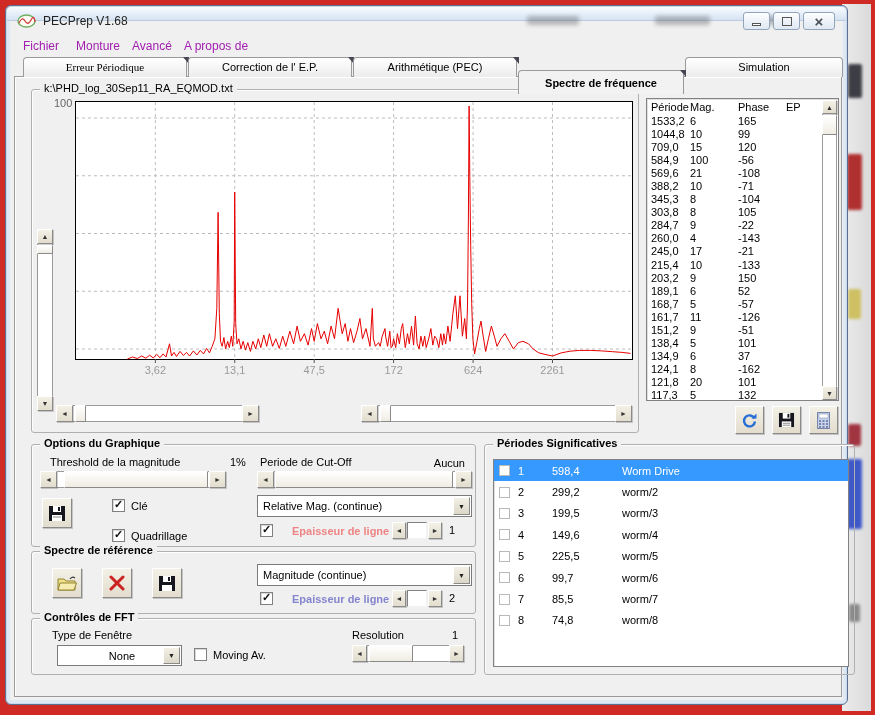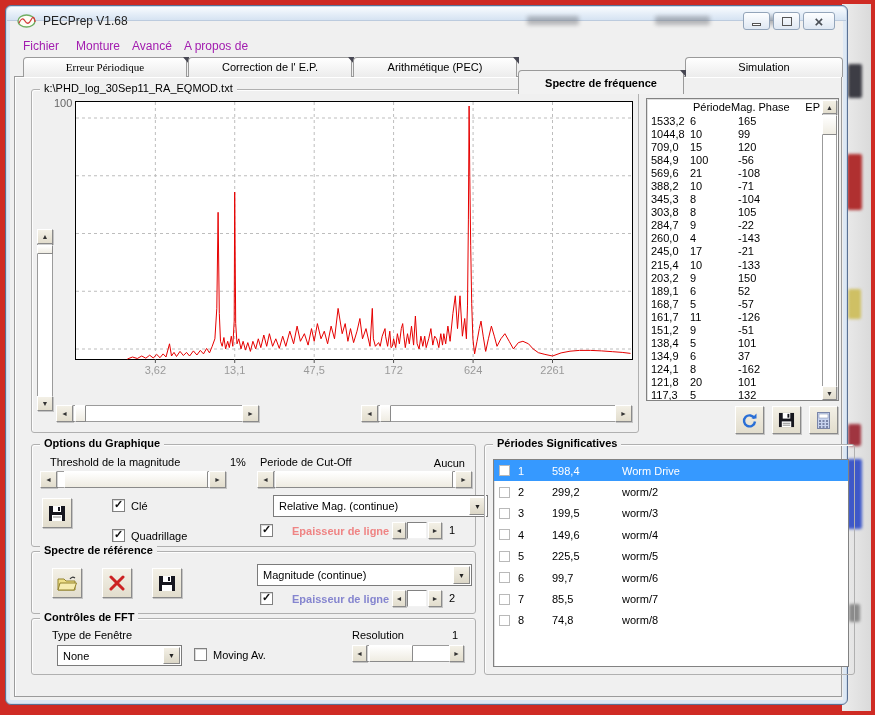--- a/index.html
+++ b/index.html
@@ -61,21 +61,21 @@
     background:linear-gradient(#f3f0e6,#dcd7c7); border:1px solid #8a8a8a; border-top-color:#fff; border-left-color:#fff;
     display:flex; align-items:center; justify-content:center; font-size:7px; color:#222;}
   .combo-arrow::after{content:"\25bc";}
   .lbl{position:absolute; font-size:11px; color:#000; white-space:nowrap;}
   
   .y-top{position:absolute; color:#666;}
   
   .ftable{position:absolute; left:640px; top:92px; width:193px; height:303px; background:#fff;
     border:1px solid #828282; box-shadow:inset 1px 1px 0 rgba(0,0,0,.12); overflow:hidden;}
   .ft-head{position:absolute; left:4px; top:2px; right:18px; display:flex; font-size:11px;}
-  .ft-head span:nth-child(1){width:39px;margin-left:42px;} .ft-head span:nth-child(2){width:28px;}
+  .ft-head span:nth-child(1){width:39px;} .ft-head span:nth-child(2){width:48px;}
   .ft-head span:nth-child(3){width:48px;} .ft-head span:nth-child(4){flex:1;}
   .ft-body{position:absolute; left:4px; top:16px; right:18px; bottom:1px;}
   .fr-row{display:flex; height:13.05px; line-height:13px; font-size:11px;}
   .fr-row span:nth-child(1){width:39px;} .fr-row span:nth-child(2){width:48px;}
   .fr-row span:nth-child(3){width:48px;} .fr-row span:nth-child(4){flex:1;}
   
   .plist{position:absolute; left:8px; top:14px; width:356px; height:208px; background:#fff;
     border:1px solid #828282; box-shadow:inset 1px 1px 0 rgba(0,0,0,.12); overflow:hidden;}
   .p-row{position:relative; height:21.4px; display:flex; align-items:center; font-size:11px;}
   .p-row.selected{background:var(--sel); color:#fff;}
@@ -400,21 +400,21 @@
       <span class="lbl" style="left:99px;top:85px;">Quadrillage</span>
 
       <span class="lbl" style="left:228px;top:11px;">Periode de Cut-Off</span>
       <span class="lbl" style="right:10px;top:12px;">Aucun</span>
       <div class="sb" style="left:225px;top:26px;width:215px;height:17px;">
         <div class="track" style="left:0;top:0;width:215px;height:17px;"></div>
         <div class="sbb raised gl-l" style="left:0;top:0;width:17px;height:17px;"></div>
         <div class="thumb" style="left:18px;top:0;width:178px;height:17px;"></div>
         <div class="sbb raised gl-r" style="left:198px;top:0;width:17px;height:17px;"></div>
       </div>
-      <div class="combo" style="left:225px;top:50px;width:215px;margin-left:16px;">
+      <div class="combo" style="left:225px;top:50px;width:215px;">
         <span>Relative Mag. (continue)</span>
         <span class="combo-arrow"></span>
       </div>
       <div class="checkbox checked" style="left:228px;top:79px;"></div>
       <span class="lbl ep-red" style="left:260px;top:80px;">Epaisseur de ligne</span>
       <div class="sb" style="left:360px;top:77px;width:50px;height:17px;">
         <div class="sbb raised gl-l" style="left:0;top:0;width:14px;height:17px;"></div>
         <div class="sunken" style="position:absolute;left:15px;top:0;width:20px;height:17px;"></div>
         <div class="sbb raised gl-r" style="left:36px;top:0;width:14px;height:17px;"></div>
       </div>
@@ -453,21 +453,21 @@
         <div class="sbb raised gl-l" style="left:0;top:0;width:14px;height:17px;"></div>
         <div class="sunken" style="position:absolute;left:15px;top:0;width:20px;height:17px;"></div>
         <div class="sbb raised gl-r" style="left:36px;top:0;width:14px;height:17px;"></div>
       </div>
       <span class="lbl" style="left:417px;top:40px;">2</span>
     </div>
 
     <div class="grp" style="left:25px;top:612px;width:445px;height:57px;">
       <span class="grp-label">Contrôles de FFT</span>
       <span class="lbl" style="left:20px;top:10px;">Type de Fenêtre</span>
-      <div class="combo" style="left:25px;top:26px;width:125px;height:21px;">
+      <div class="combo" style="left:25px;top:26px;width:125px;height:21px;justify-content:center;">
         <span>None</span>
         <span class="combo-arrow"></span>
       </div>
       <div class="checkbox" style="left:162px;top:29px;"></div>
       <span class="lbl" style="left:181px;top:30px;">Moving Av.</span>
       <span class="lbl" style="left:320px;top:10px;">Resolution</span>
       <span class="lbl" style="left:420px;top:10px;">1</span>
       <div class="sb" style="left:320px;top:26px;width:112px;height:17px;">
         <div class="track" style="left:0;top:0;width:112px;height:17px;"></div>
         <div class="sbb raised gl-l" style="left:0;top:0;width:15px;height:17px;"></div>

